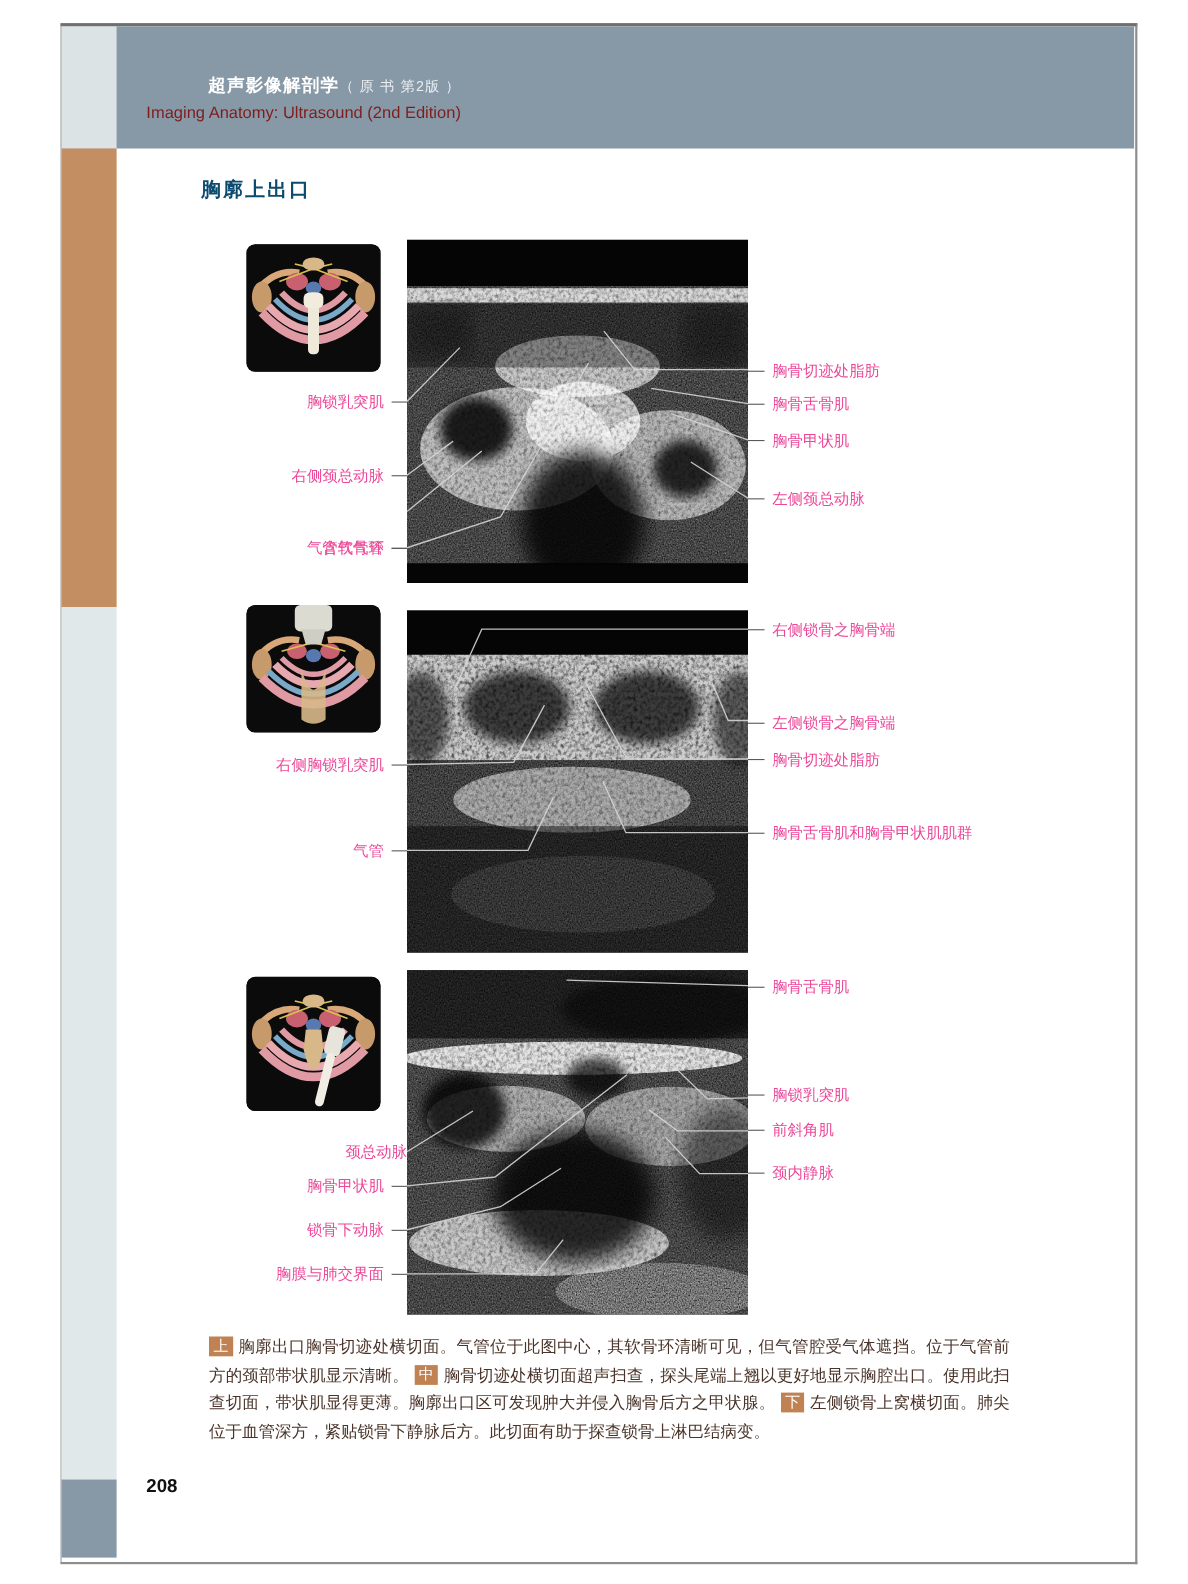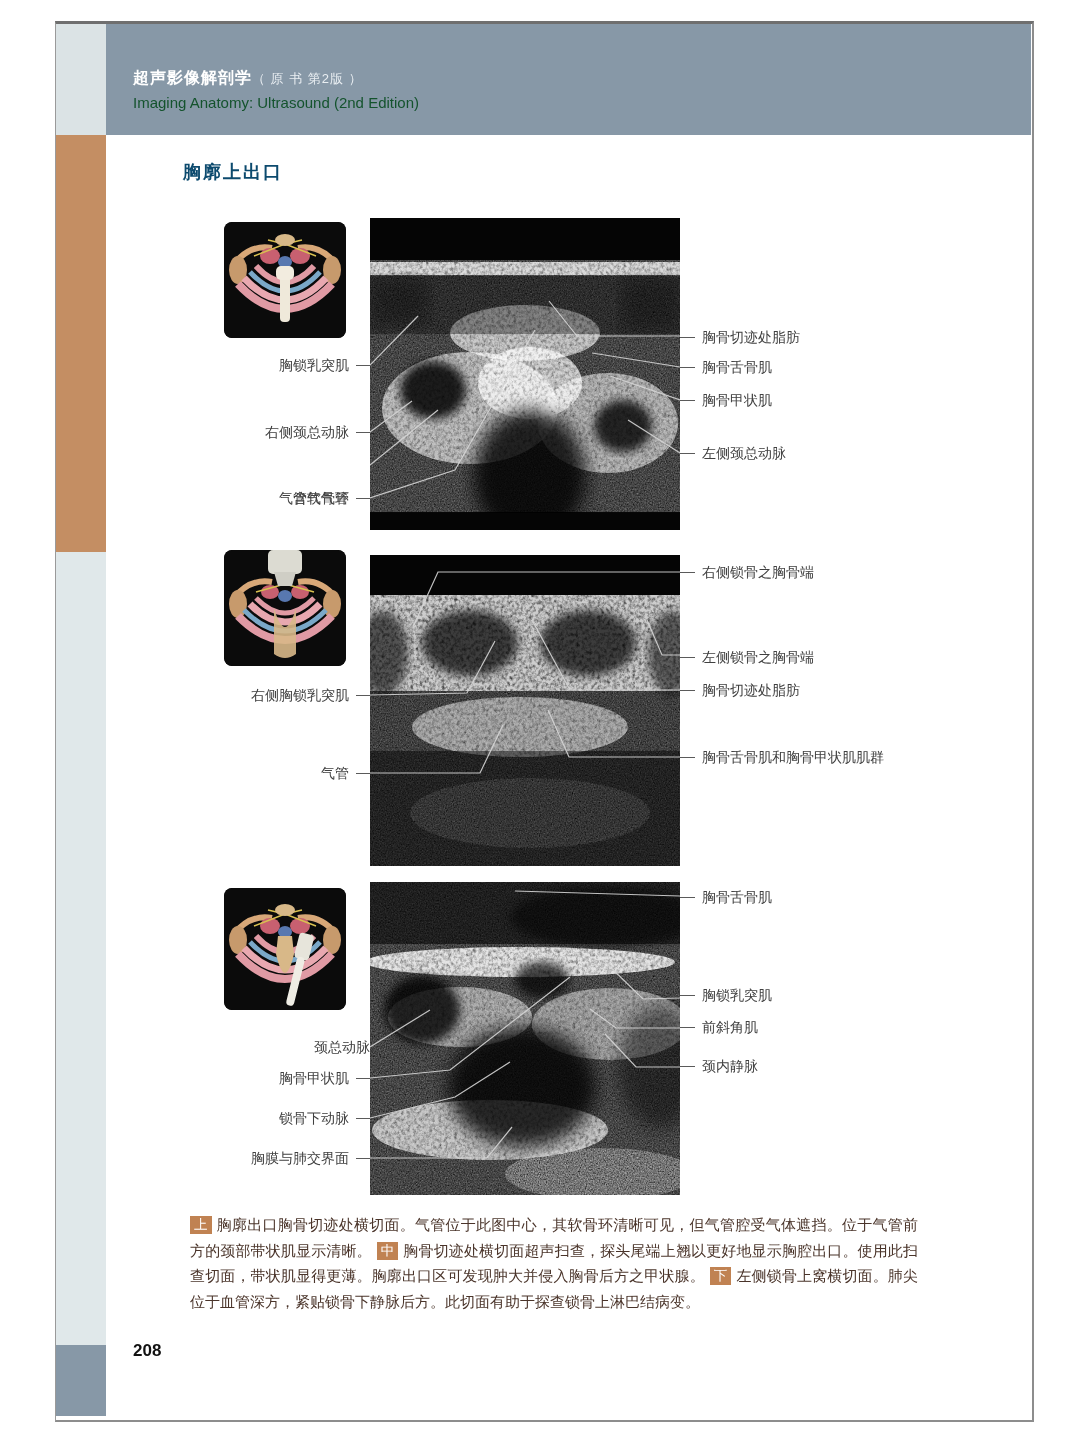--- a/index.html
+++ b/index.html
@@ -4,38 +4,38 @@
 <style>
   html,body{margin:0;padding:0;background:#fff;}
   .canvas{position:relative;width:1080px;height:1440px;background:#fff;overflow:hidden;
           font-family:"Liberation Sans","DejaVu Sans",sans-serif;color:#1a1a1a;}
   .page-frame{position:absolute;left:55px;top:21px;width:976px;height:1396px;
               border-top:3px solid #6f6f6f;border-left:1px solid #9a9a9a;
               border-right:2px solid #8d8d8d;border-bottom:2px solid #8d8d8d;background:#fff;}
   
   .header-band{position:absolute;left:56px;top:24px;width:975px;height:111px;background:#8798a7;}
   .header-square{position:absolute;left:56px;top:24px;width:50px;height:111px;background:#dbe3e5;}
-  .header-text{position:absolute;left:133px;top:68px;}
+  .header-text{position:absolute;left:133px;top:68px;text-align:right;}
   .header-title-zh{font-size:16px;font-weight:bold;color:#fff;letter-spacing:1px;}
   .header-title-zh .ed{font-weight:normal;font-size:13px;color:#e9eef2;}
-  .header-title-en{font-size:15px;color:#14532d;margin-top:5px;}
+  .header-title-en{font-size:15px;color:#7f1d1d;margin-top:5px;}
   
   .bar-orange{position:absolute;left:56px;top:135px;width:50px;height:417px;background:#c48e63;}
   .bar-light{position:absolute;left:56px;top:552px;width:50px;height:793px;background:#e0e8ea;}
   .bar-bottom{position:absolute;left:56px;top:1345px;width:50px;height:71px;background:#8798a7;}
   
   .section-title{position:absolute;left:183px;top:160px;font-size:18px;font-weight:bold;color:#0c4a6e;letter-spacing:2px;}
   
   .thumb{position:absolute;border-radius:8px;overflow:hidden;background:#000;}
   
   .us{position:absolute;background:#000;}
   .us svg{display:block;}
   
   .lbl{position:absolute;height:16px;display:flex;align-items:center;white-space:nowrap;
-       font-size:14px;color:#404040;}
+       font-size:14px;color:#ec4899;}
   .lbl .txt{line-height:16px;}
   .lbl.left{right:710px;flex-direction:row;}
   .lbl.left .tick{width:14px;height:1px;background:#5a5a5a;margin-left:7px;}
   .lbl.right{left:680px;}
   .lbl.right .tick{width:15px;height:1px;background:#5a5a5a;margin-right:7px;}
   
   .caption{position:absolute;left:190px;top:1212px;width:728px;font-size:15px;line-height:25.5px;
            color:#4a342a;text-align:justify;}
   .badge{display:inline-block;background:#c08252;color:#fff;font-size:13.5px;line-height:18px;
          padding:0 4px;margin:0 5px;vertical-align:1px;}

